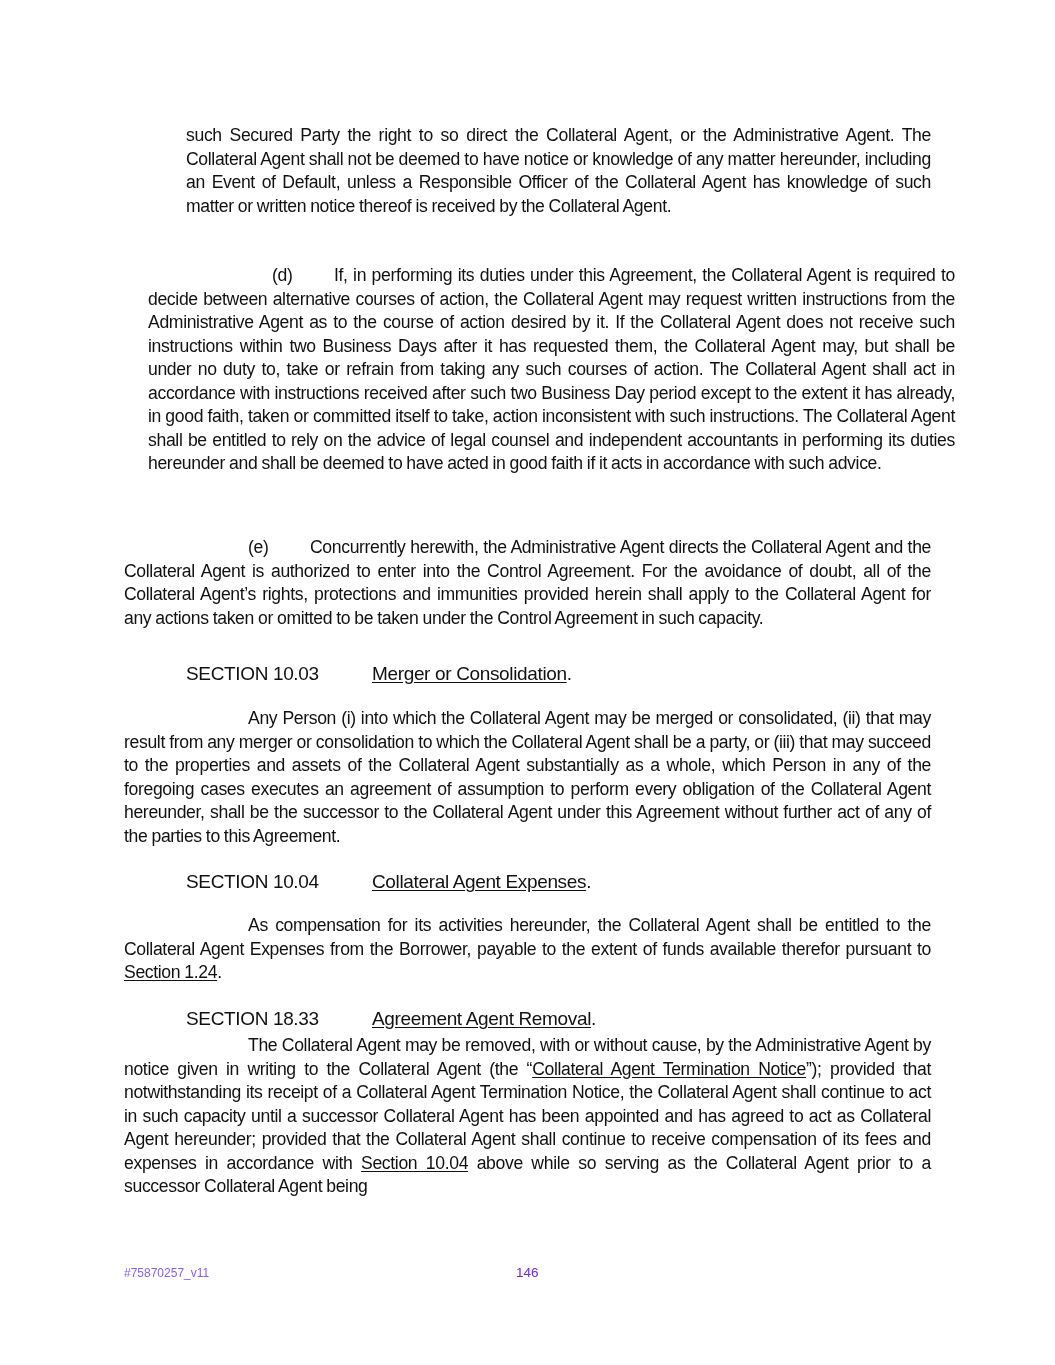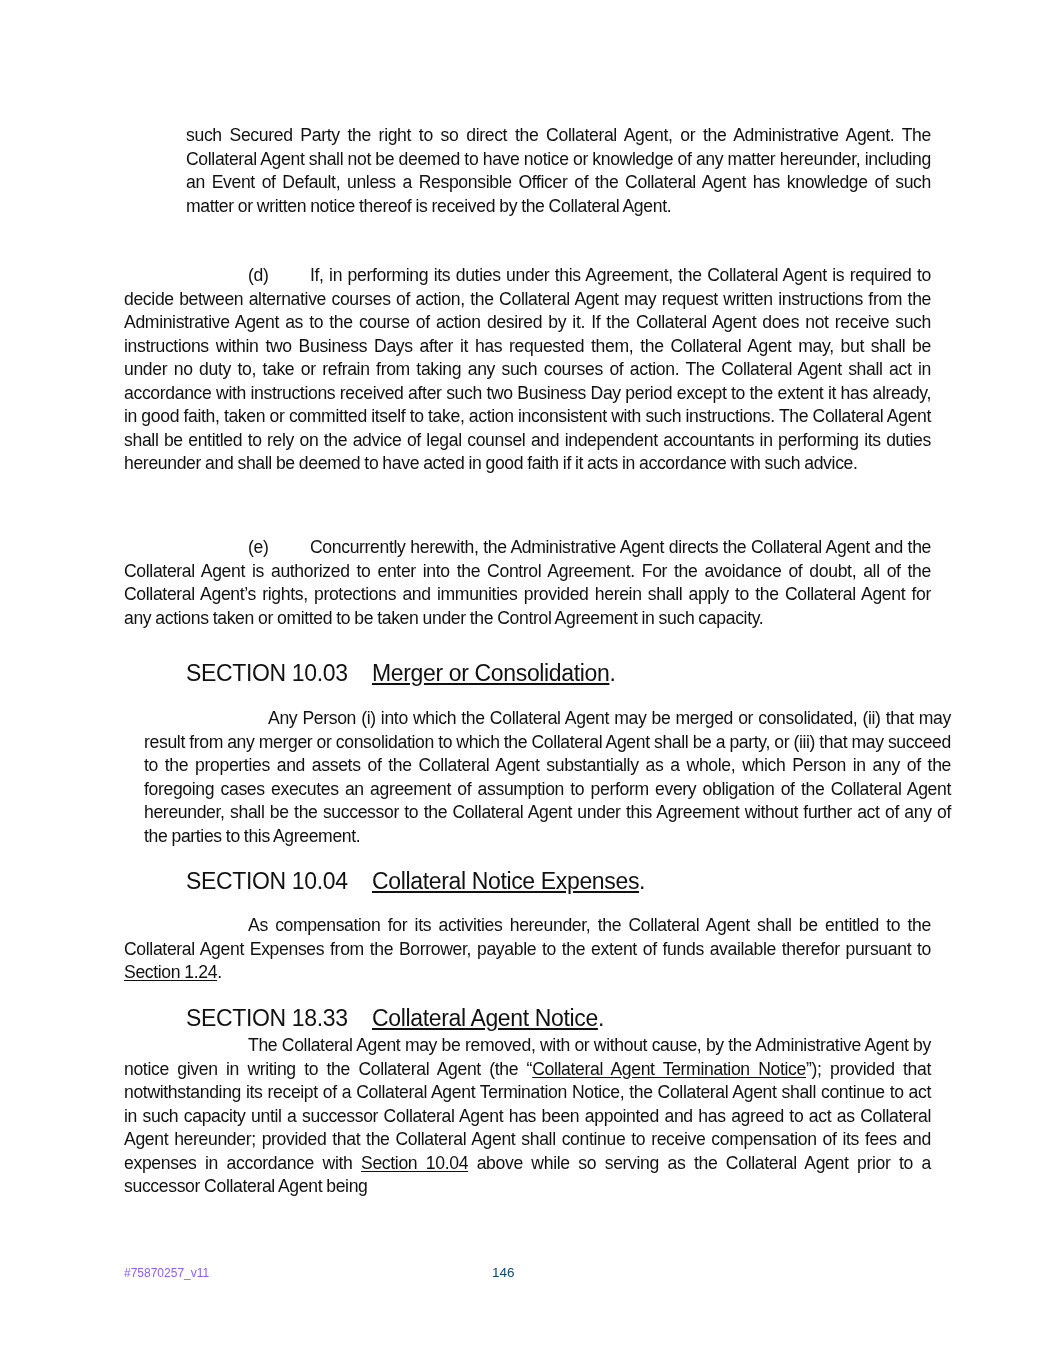--- a/index.html
+++ b/index.html
@@ -43,21 +43,21 @@
       text-indent: 124px;
     }
     .num-label {
       display: inline-block;
       width: 62px;
       text-indent: 0;
     }
     .section-heading {
       position: absolute;
       left: 186px;
-      font-size: 23px;
+      font-size: 19px;
       line-height: 23.5px;
       letter-spacing: -0.35px;
       white-space: nowrap;
     }
     .section-num {
       display: inline-block;
       width: 186px;
     }
     .u {
       text-decoration: underline;
@@ -65,61 +65,61 @@
     }
     .footer-id {
       position: absolute;
       left: 124px;
       top: 1266px;
       font-size: 12px;
       color: #8b5cf6;
     }
     .footer-page {
       position: absolute;
-      left: 492px;
+      left: 516px;
       top: 1265px;
       font-size: 13.5px;
-      color: #0c4a6e;
+      color: #6d28d9;
     }
   </style>
 </head>
 <body>
 
 <div class="page">
 
   <div class="body-text indented-block" style="top:124px; width:745px;">
     <p class="para">such Secured Party the right to so direct the Collateral Agent, or the Administrative Agent. The Collateral Agent shall not be deemed to have notice or knowledge of any matter hereunder, including an Event of Default, unless a Responsible Officer of the Collateral Agent has knowledge of such matter or written notice thereof is received by the Collateral Agent.</p>
   </div>
 
-  <div class="body-text" style="top:264px;">
+  <div class="body-text" style="top:264px;margin-left:24px;">
     <p class="para first-indent"><span class="num-label">(d)</span><span>If, in performing its duties under this Agreement, the Collateral Agent is required to decide between alternative courses of action, the Collateral Agent may request written instructions from the Administrative Agent as to the course of action desired by it.  If the Collateral Agent does not receive such instructions within two Business Days after it has requested them, the Collateral Agent may, but shall be under no duty to, take or refrain from taking any such courses of action.  The Collateral Agent shall act in accordance with instructions received after such two Business Day period except to the extent it has already, in good faith, taken or committed itself to take, action inconsistent with such instructions.  The Collateral Agent shall be entitled to rely on the advice of legal counsel and independent accountants in performing its duties hereunder and shall be deemed to have acted in good faith if it acts in accordance with such advice.</span></p>
   </div>
 
   <div class="body-text" style="top:521px;margin-top:15px;">
     <p class="para first-indent"><span class="num-label">(e)</span><span>Concurrently herewith, the Administrative Agent directs the Collateral Agent and the Collateral Agent is authorized to enter into the Control Agreement.  For the avoidance of doubt, all of the Collateral Agent’s rights, protections and immunities provided herein shall apply to the Collateral Agent for any actions taken or omitted to be taken under the Control Agreement in such capacity.</span></p>
   </div>
 
   <div class="section-heading" style="top:662px;">
     <span class="section-num">SECTION 10.03</span><span class="u">Merger or Consolidation</span><span>.</span>
   </div>
 
-  <div class="body-text" style="top:707px;margin-left:20px;">
+  <div class="body-text" style="top:707px;">
     <p class="para first-indent">Any Person (i) into which the Collateral Agent may be merged or consolidated, (ii) that may result from any merger or consolidation to which the Collateral Agent shall be a party, or (iii) that may succeed to the properties and assets of the Collateral Agent substantially as a whole, which Person in any of the foregoing cases executes an agreement of assumption to perform every obligation of the Collateral Agent hereunder, shall be the successor to the Collateral Agent under this Agreement without further act of any of the parties to this Agreement.</p>
   </div>
 
   <div class="section-heading" style="top:870px;">
-    <span class="section-num">SECTION 10.04</span><span class="u">Collateral Notice Expenses</span><span>.</span>
+    <span class="section-num">SECTION 10.04</span><span class="u">Collateral Agent Expenses</span><span>.</span>
   </div>
 
   <div class="body-text" style="top:914px;">
     <p class="para first-indent"><span>As compensation for its activities hereunder, the Collateral Agent shall be entitled to the Collateral Agent Expenses from the Borrower, payable to the extent of funds available therefor pursuant to </span><span class="u">Section 1.24</span><span>.</span></p>
   </div>
 
   <div class="section-heading" style="top:1007px;">
-    <span class="section-num">SECTION 18.33</span><span class="u">Collateral Agent Notice</span><span>.</span>
+    <span class="section-num">SECTION 18.33</span><span class="u">Agreement Agent Removal</span><span>.</span>
   </div>
 
   <div class="body-text" style="top:1034px;">
     <p class="para first-indent"><span>The Collateral Agent may be removed, with or without cause, by the Administrative Agent by notice given in writing to the Collateral Agent (the “</span><span class="u">Collateral Agent Termination Notice</span><span>”); provided that notwithstanding its receipt of a Collateral Agent Termination Notice, the Collateral Agent shall continue to act in such capacity until a successor Collateral Agent has been appointed and has agreed to act as Collateral Agent hereunder; provided that the Collateral Agent shall continue to receive compensation of its fees and expenses in accordance with </span><span class="u">Section 10.04</span><span> above while so serving as the Collateral Agent prior to a successor Collateral Agent being</span></p>
   </div>
 
   <div class="footer-id">#75870257_v11</div>
   <div class="footer-page">146</div>
 
 </div>

